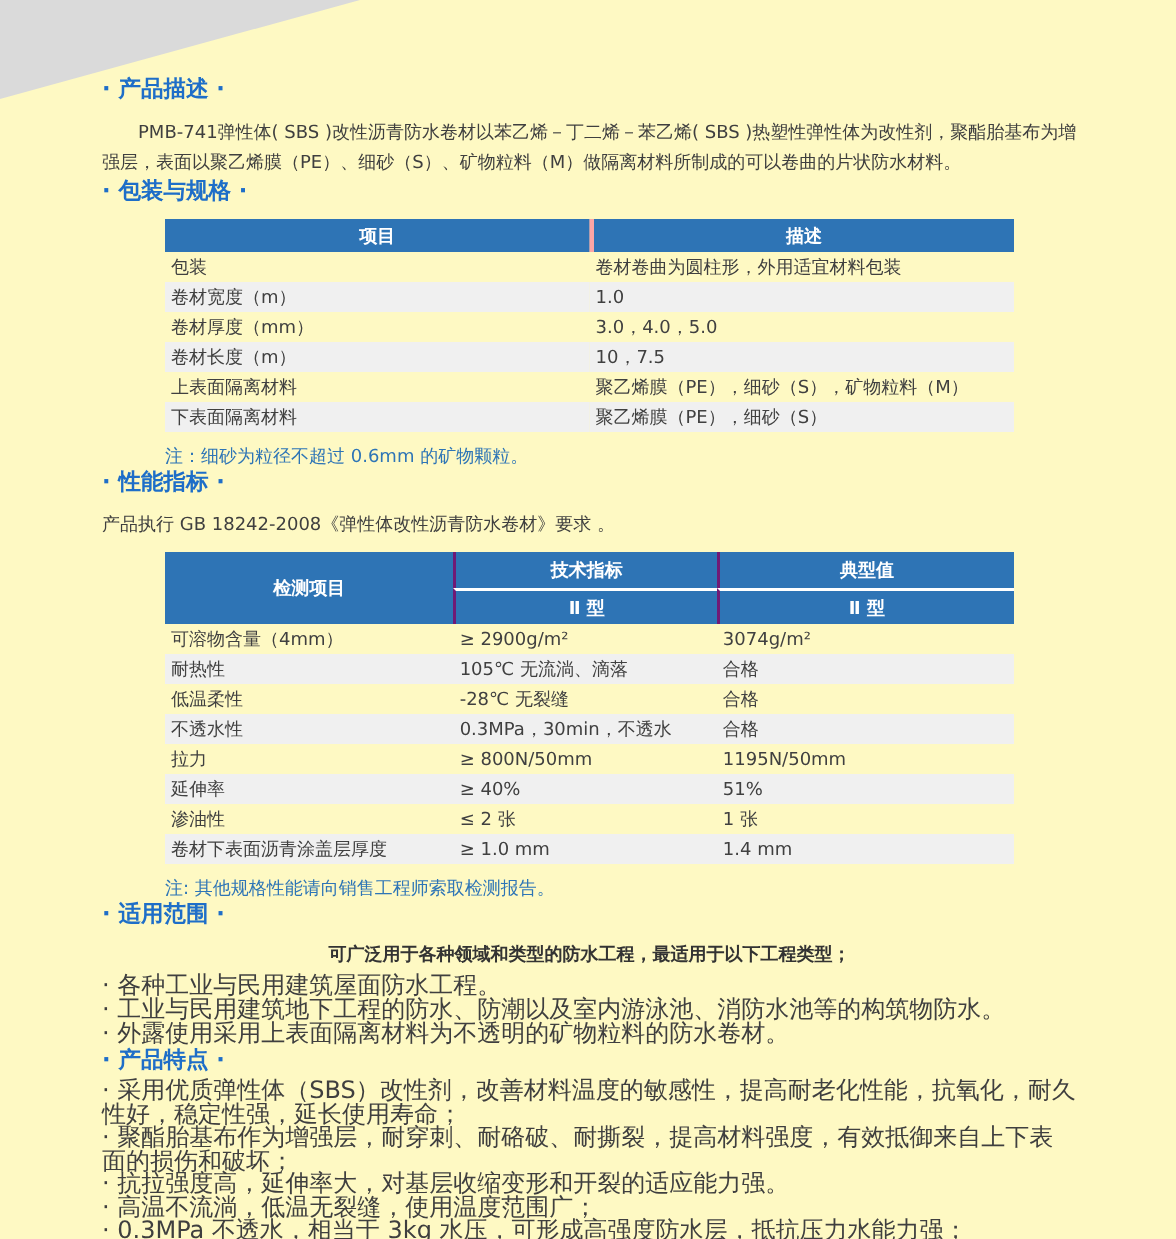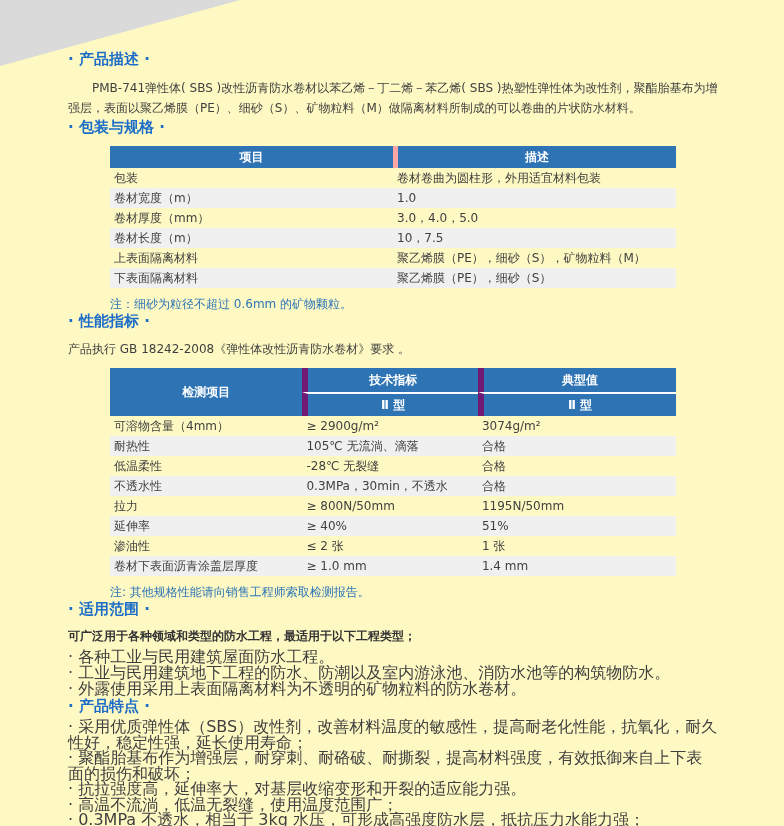--- a/index.html
+++ b/index.html
@@ -60,48 +60,49 @@
     padding: 1px 2px;
   }
   table.spec td {
     text-align: left;
     height: 20px;
     padding: 1px 4px;
     color: #404040;
   }
   table.spec tbody tr:nth-child(even) td { background: #f0f0f0; }
   
-  .tbl-pack th:nth-child(2) { border-left: 5px solid #fca5a5; }
+  .tbl-pack th:nth-child(2) { border-left: 3px solid #fca5a5; }
   .tbl-pack th, .tbl-pack td { width: 50%; }
   
   .tbl-perf { margin-top: 8px; }
   .tbl-perf col.c1 { width: 34%; }
   .tbl-perf col.c2 { width: 31%; }
   .tbl-perf col.c3 { width: 35%; }
-  .tbl-perf thead th { border-left: 6px solid #701a75; height: 24px; }
+  .tbl-perf thead th { border-left: 2px solid #701a75; height: 24px; }
   .tbl-perf thead tr:first-child th:first-child { border-left: none; }
   .tbl-perf thead tr.subrow th { border-top: 2px solid #ffffff; }
   .note {
     color: #2e75b6;
     font-size: 12px;
     margin: 8px 0 0 42px;
     line-height: 16px;
   }
   .intro {
     font-size: 12px;
     margin: 10px 0 0 0;
     line-height: 18px;
     color: #3f3f3f;
   }
   .lead {
     font-size: 12px;
     font-weight: bold;
     color: #333333;
     margin: 10px 0 0 0;
     line-height: 17px;
+    text-align: center;
   }
   ul.flat {
     list-style: none;
     margin: 4px 0 0 0;
     padding: 0;
   }
   ul.flat li {
     font-size: 16px;
     line-height: 16px;
     color: #3f3f3f;

